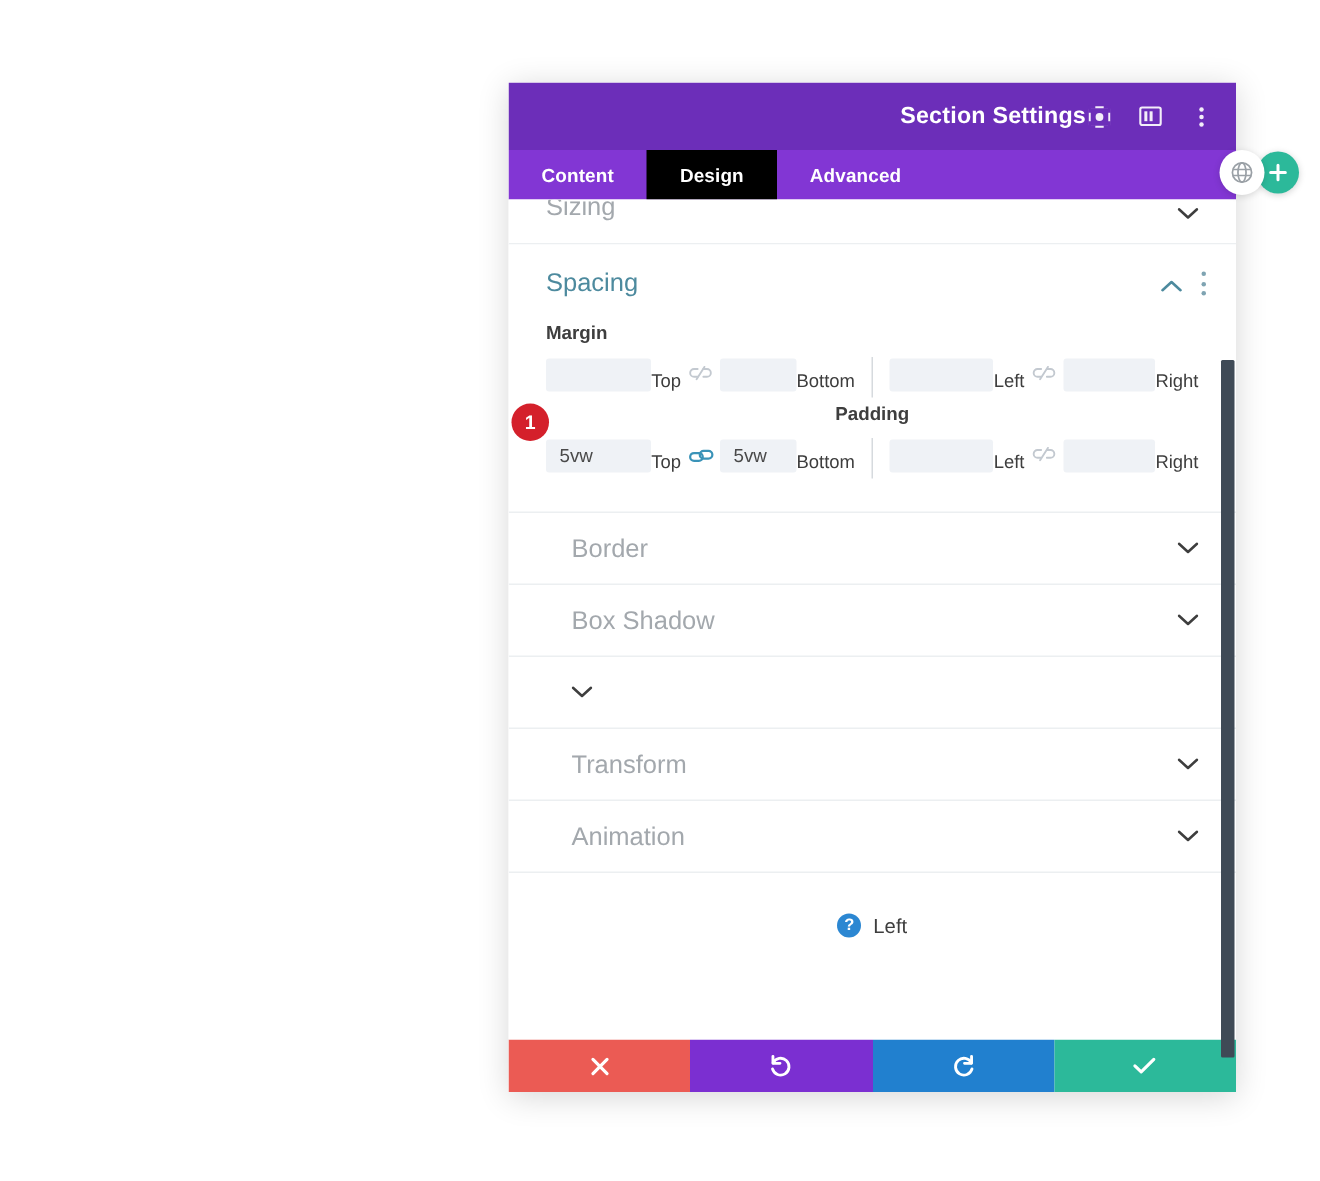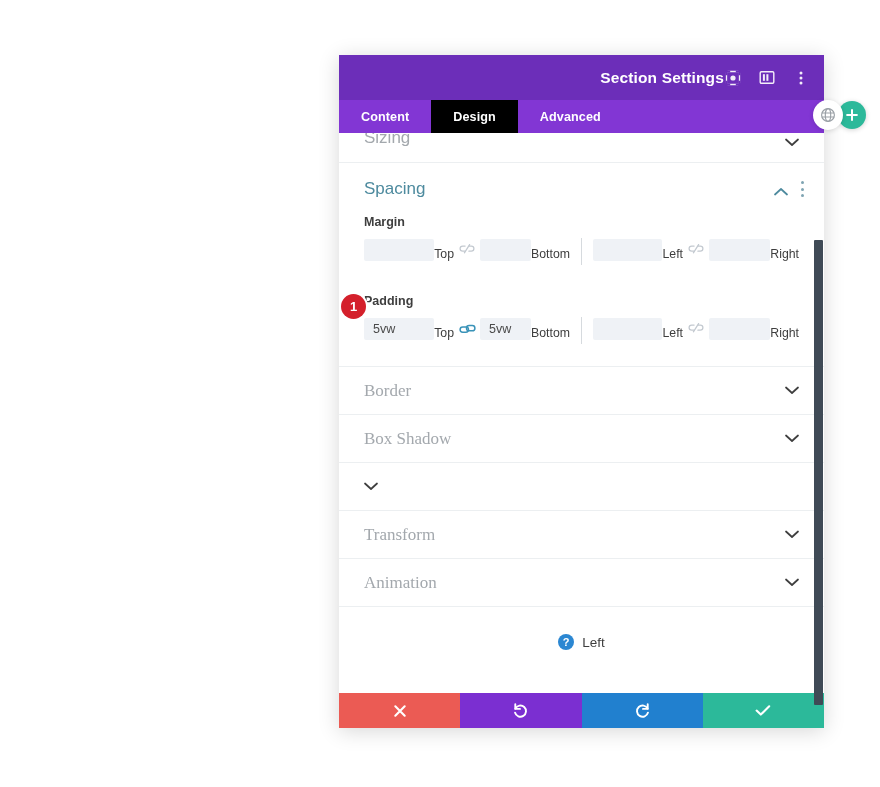--- a/index.html
+++ b/index.html
@@ -85,25 +85,24 @@
     background: #ffffff;
     overflow: hidden;
     position: relative;
   }
 
   
   .toggle-row {
     height: 48px;
     display: flex;
     align-items: center;
-    padding: 0 25px 0 25px;
+    padding: 0 25px 0 42px;
     border-bottom: 1px solid #eceff1;
     cursor: pointer;
     background: #fff;
-    font-family: Liberation Serif, serif;
   }
   .toggle-row .lbl {
     flex: 1 1 auto;
     font-size: 17px;
     color: #a3a8ad;
     font-weight: normal;
   }
   .chev { width: 14px; height: 14px; color: #3e3e3e; display: flex; align-items: center; }
   .chev svg { display: block; }
 
@@ -144,21 +143,21 @@
   .kebab { width: 4px; height: 16px; display: flex; flex-direction: column; justify-content: space-between; cursor: pointer; }
   .kebab i { display: block; width: 3px; height: 3px; border-radius: 50%; background: #7fa4b2; }
 
   .field-group { padding: 0 25px; position: relative; }
   .field-label {
     font-size: 12.5px;
     color: #3e3e3e;
     font-weight: bold;
     margin-bottom: 9px;
   }
-  .field-label.pad { margin-top: 29px; }
+  .field-label.pad { margin-top: 4px; text-align: center; }
 
   .quad {
     display: flex;
     align-items: flex-start;
   }
   .pair { display: flex; align-items: center; flex: 1 1 0; }
   .divider {
     width: 1px;
     height: 27px;
     background: #d6dade;

